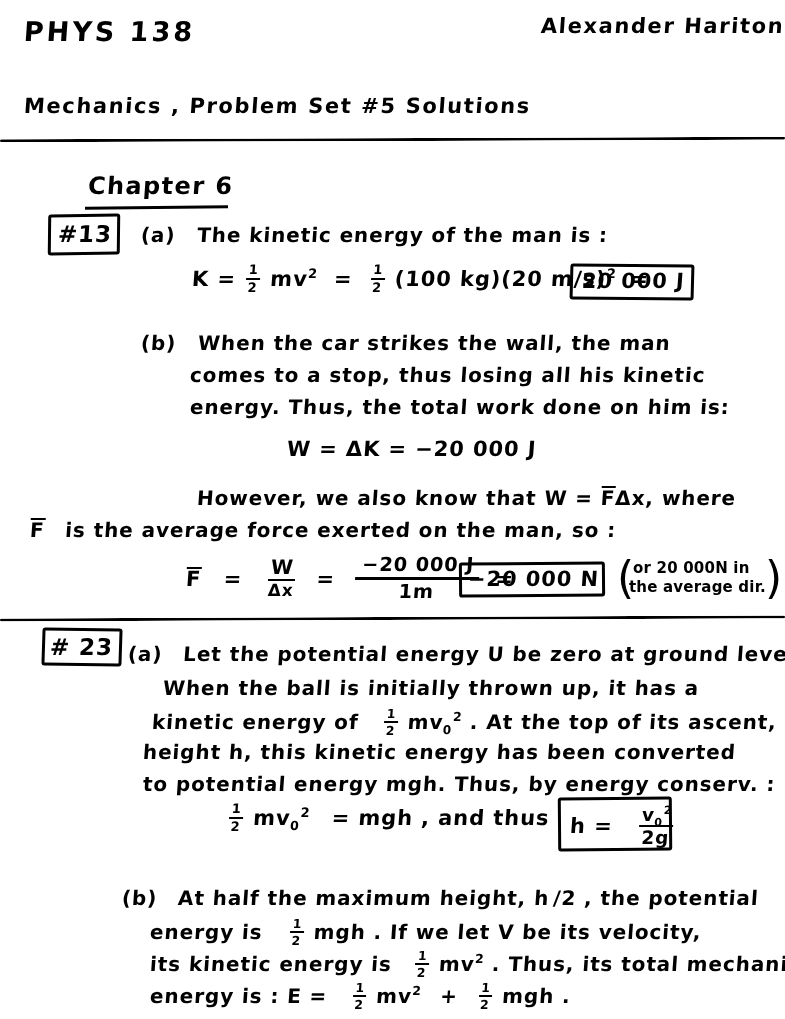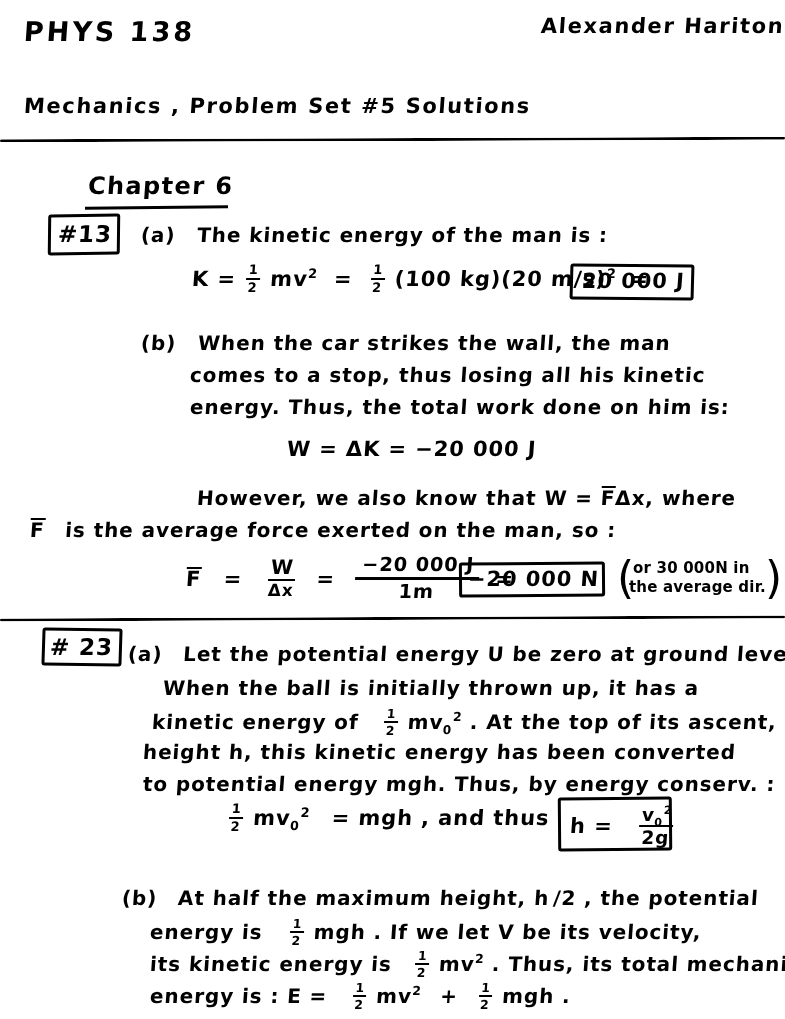--- a/index.html
+++ b/index.html
@@ -197,21 +197,21 @@
       <span class="num">−20 000 J</span>
       <span class="den">1m</span>
     </span>
     <span style="display:inline-block;width:6px"></span>=
   </div>
 
   <div class="hbox skewC" style="left:459px; top:562px; width:146px; height:35px;"></div>
   <div class="hand t-eq slant" style="left:468px; top:567px;">−20 000 N</div>
 
   <div class="bigparen" style="left:617px; top:556px;">(</div>
-  <div class="paren-note" style="left:633px; top:561px;">or 30 000N in</div>
+  <div class="paren-note" style="left:633px; top:561px;">or 20 000N in</div>
   <div class="paren-note" style="left:629px; top:580px;">the average dir.</div>
   <div class="bigparen" style="left:765px; top:556px;">)</div>
 
   <div class="rule tilt2" style="top:617px; width:785px;"></div>
 
   <div class="hbox skewD" style="left:42px; top:628px; width:80px; height:38px;"></div>
   <div class="hand t-eq slant" style="left:50px; top:634px; font-size:23px;"># 23</div>
 
   <div class="hand t-body slant" style="left:128px; top:642px;">
     <span>(a)</span>

